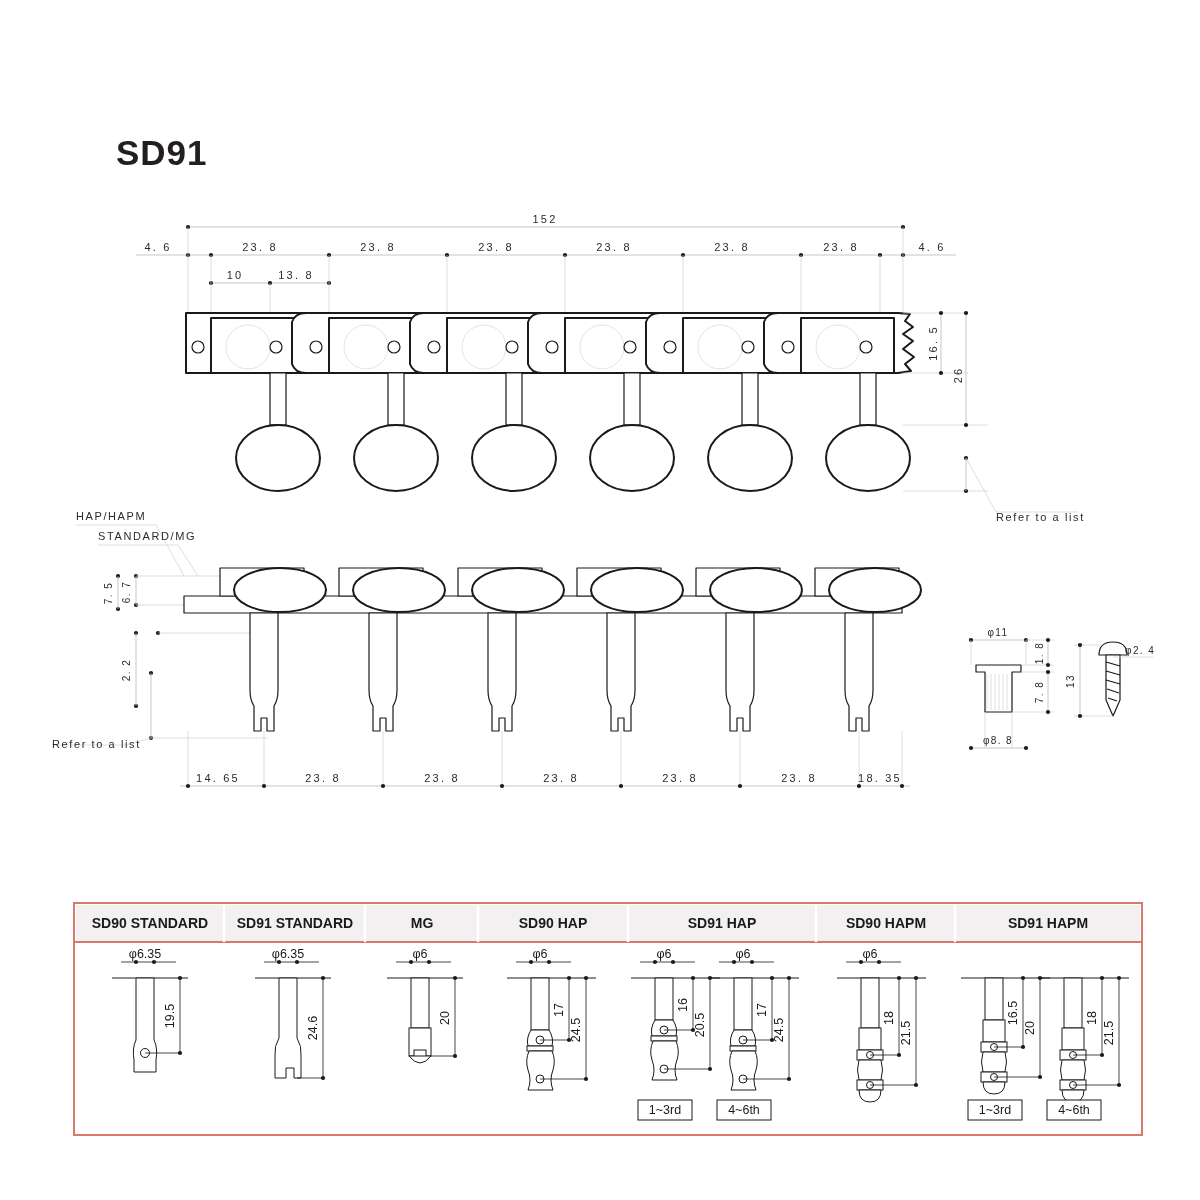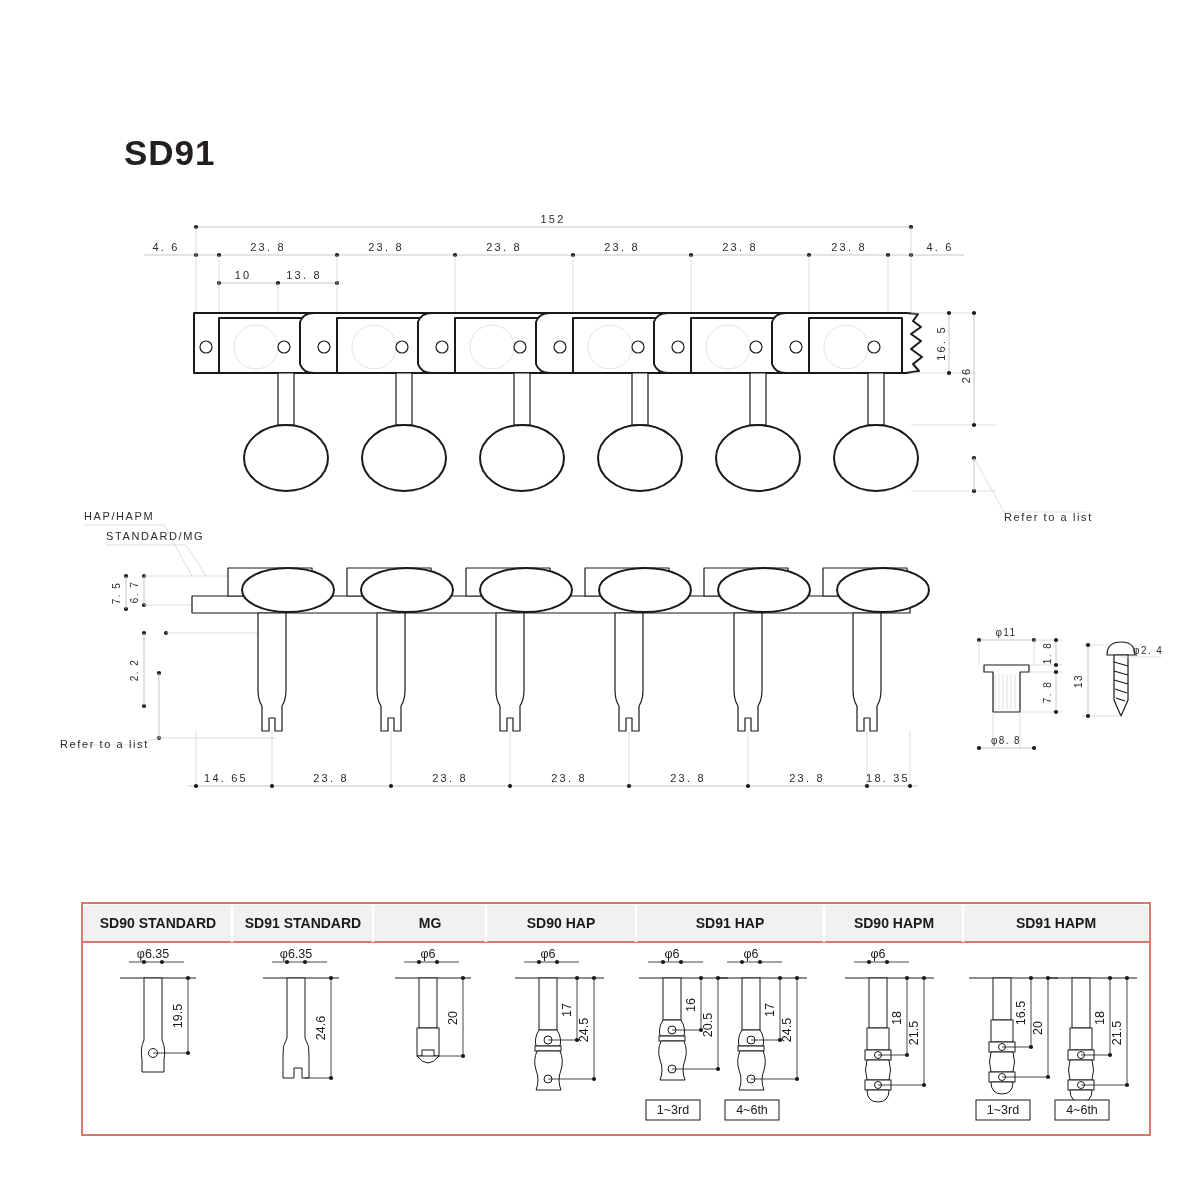--- a/index.html
+++ b/index.html
@@ -4,21 +4,21 @@
 <style>
   html,body{margin:0;padding:0;}
   body{
     width:1200px;height:1200px;
     background:#ffffff;
     font-family:"Liberation Sans", sans-serif;
     color:#1a1a1a;
     position:relative;
     overflow:hidden;
   }
-  #stage{position:absolute;left:16px;top:0;width:1169px;height:1200px;}
+  #stage{position:absolute;left:8px;top:0;width:1169px;height:1200px;}
   svg{display:block;}
   .dimtxt{
     font-family:"Liberation Sans", sans-serif;
     font-size:11px;
     letter-spacing:2.2px;
     fill:#2b2b2b;
   }
   .dimtxt-sm{
     font-family:"Liberation Sans", sans-serif;
     font-size:10px;

